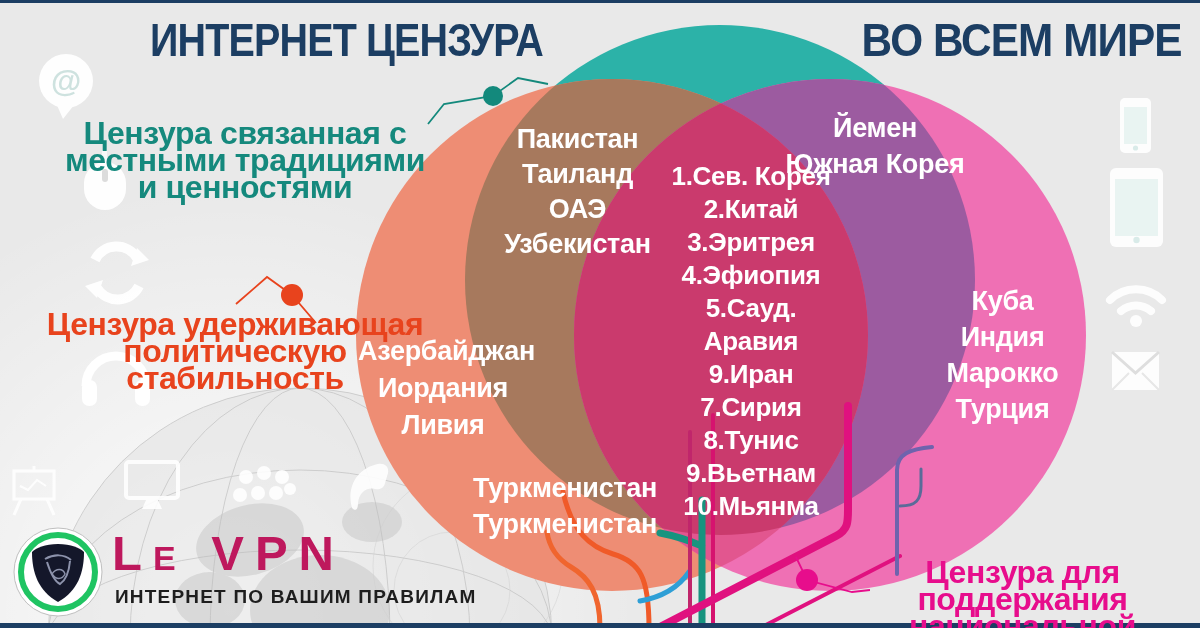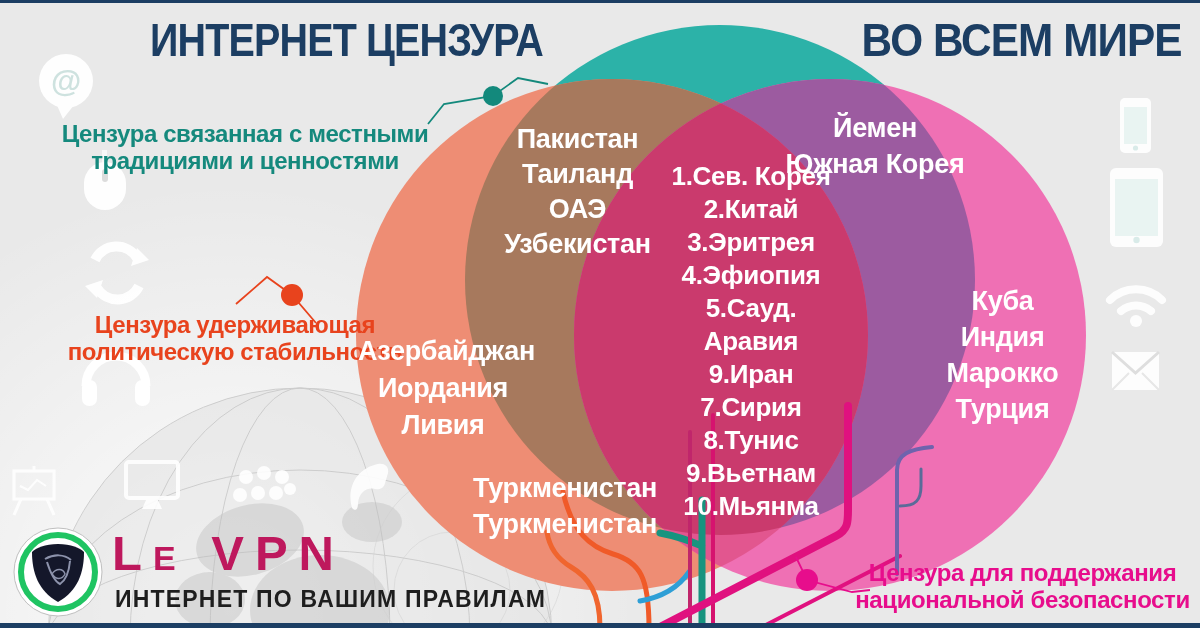--- a/index.html
+++ b/index.html
@@ -14,21 +14,21 @@
   .bar-bottom{bottom:0;height:5px;}
 
   .title{
     position:absolute;color:#1c3e63;font-weight:bold;font-size:47px;
     letter-spacing:-1px;white-space:nowrap;line-height:47px;top:16px;
   }
   .title-left{left:150px;transform:scaleX(.84);transform-origin:left top;}
   .title-right{right:18px;transform:scaleX(.9);transform-origin:right top;}
 
   .cap{
-    position:absolute;font-weight:bold;font-size:24px;line-height:27px;
+    position:absolute;font-weight:bold;font-size:32px;line-height:27px;
     text-align:center;letter-spacing:-0.4px;
   }
   .cap-trad{left:55px;top:120px;width:380px;color:#15897d;}
   .cap-pol{left:45px;top:311px;width:380px;color:#e8431d;}
   .cap-sec{left:855px;top:559px;width:335px;color:#e70d8c;}
 
   .vt{
     position:absolute;color:#ffffff;font-weight:bold;font-size:27px;
     line-height:36px;text-align:center;letter-spacing:-0.3px;
   }
@@ -39,21 +39,21 @@
   #vt-p{left:920px;top:283px;width:165px;}
   #vt-op{left:470px;top:470px;width:190px;}
   #vt-c{left:656px;top:160px;width:190px;text-align:center;font-size:26px;line-height:33px;}
 
   .brand{
     position:absolute;left:112px;top:527px;font-size:49px;font-weight:bold;
     color:#be185d;letter-spacing:11px;font-variant:small-caps;white-space:nowrap;
     line-height:52px;
   }
   .tagline{
-    position:absolute;left:115px;top:586px;font-size:23px;font-weight:bold;
+    position:absolute;left:115px;top:586px;font-size:19px;font-weight:bold;
     color:#1e1e1e;letter-spacing:1.2px;white-space:nowrap;
   }
 </style>
 </head>
 <body>
 
 <div class="stage">
 
   <svg class="art" width="1200" height="628" viewBox="0 0 1200 628">
     <defs>

